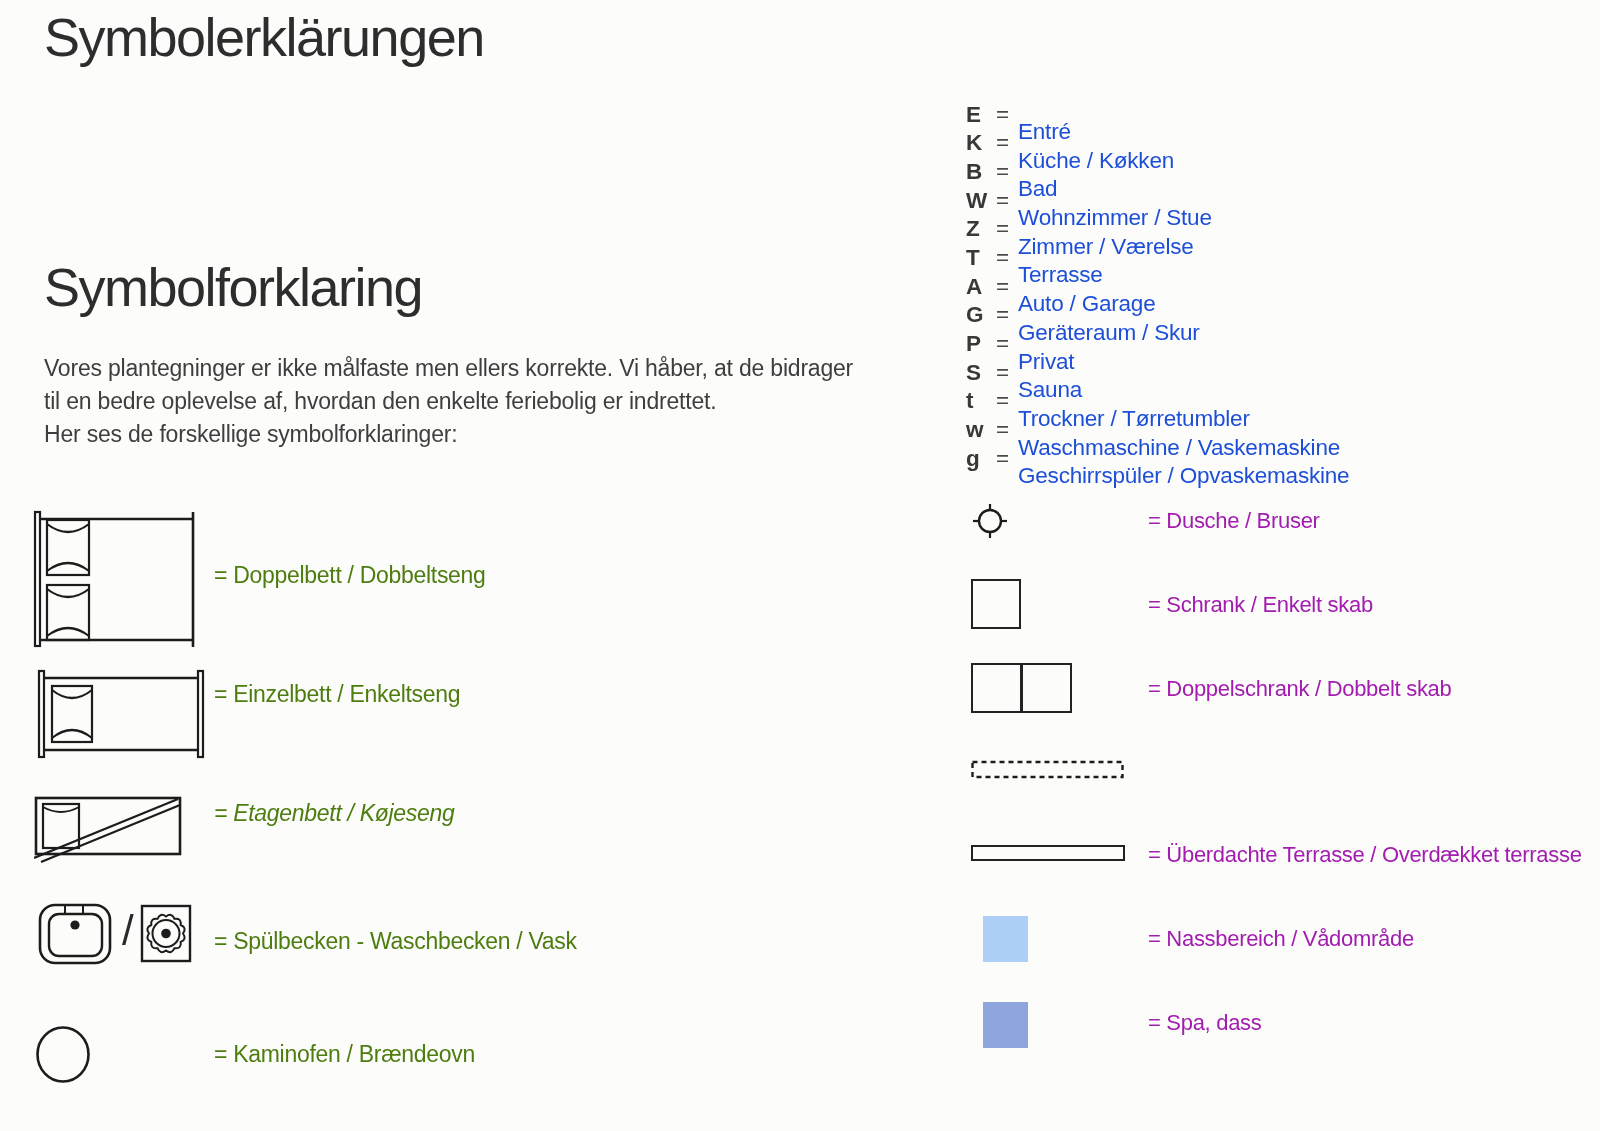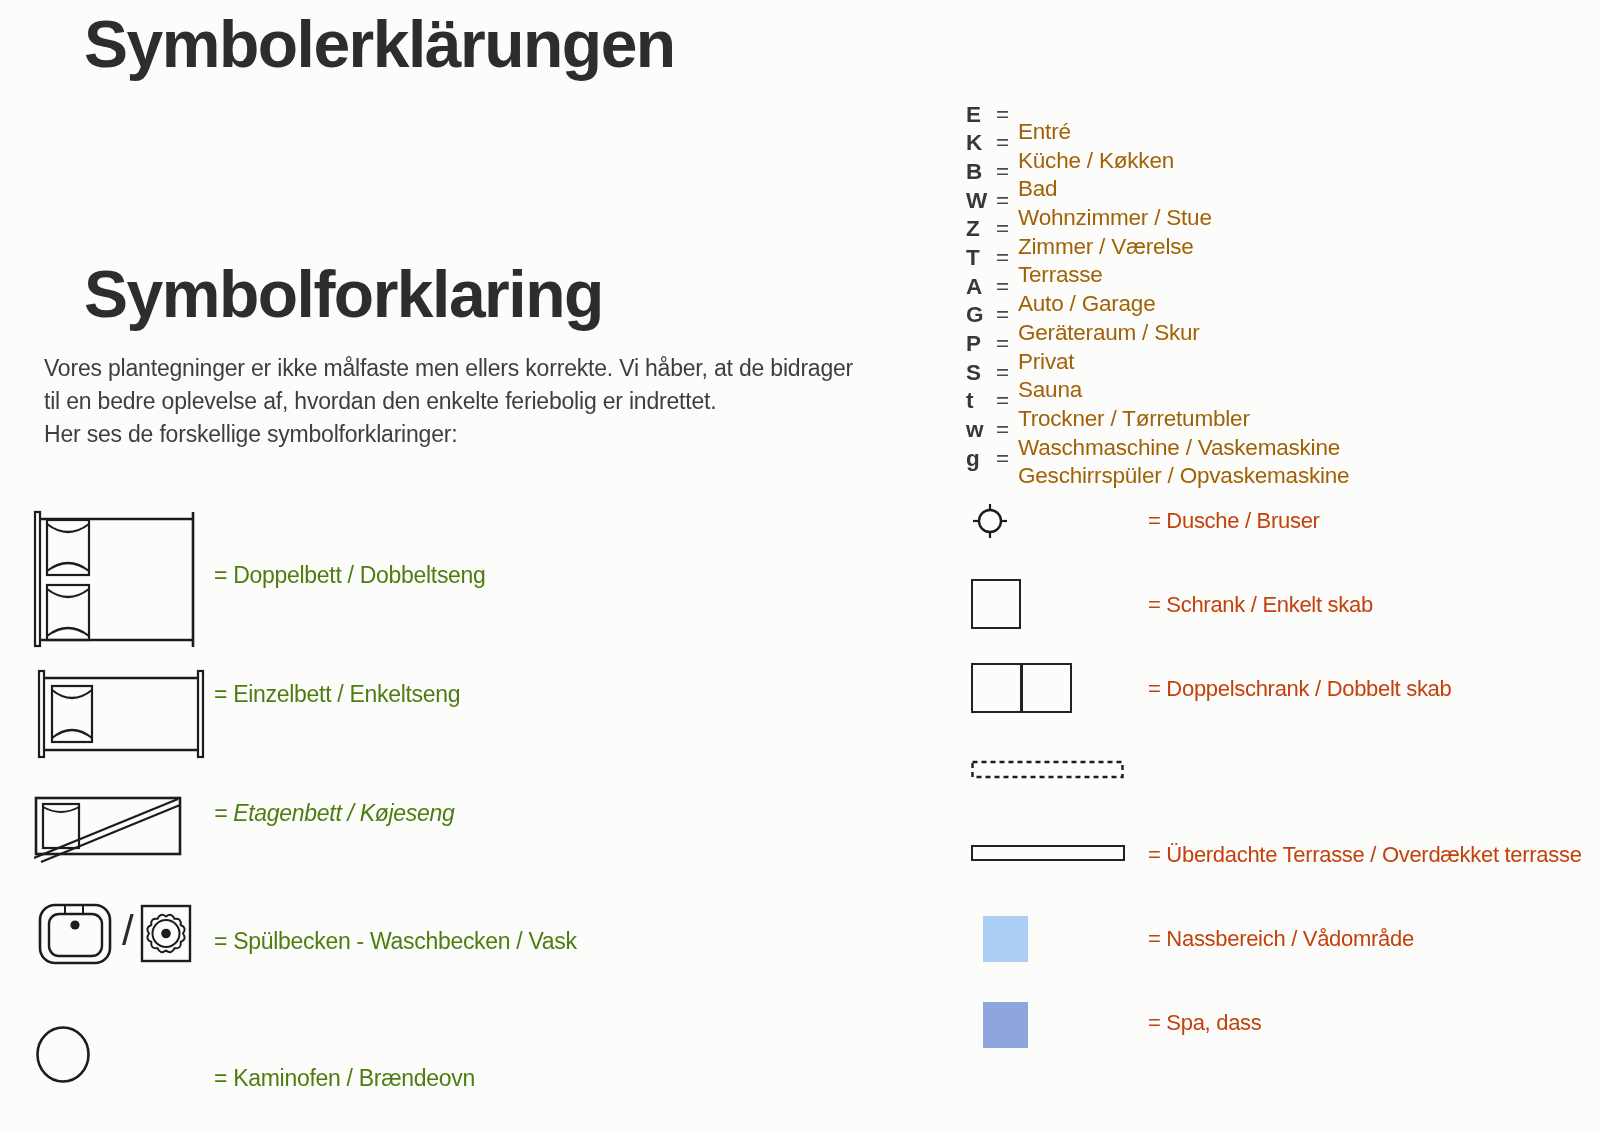--- a/index.html
+++ b/index.html
@@ -5,41 +5,41 @@
 <style>
   * { margin:0; padding:0; box-sizing:border-box; }
   html,body { background:#ffffff; }
   body { font-family:"Liberation Sans","DejaVu Sans",sans-serif; }
   .page {
     position:relative; width:1600px; height:1131px;
     background:#fcfcfb; overflow:hidden;
   }
   .abs { position:absolute; }
   h1.big-title {
-    font-size:66px; font-weight:700; color:#2d2d2d;
-    letter-spacing:-1.5px; white-space:nowrap;margin-left:40px;
+    font-size:54px; font-weight:400; color:#2d2d2d;
+    letter-spacing:-1.5px; white-space:nowrap;
   }
   p.intro {
     font-size:23px; line-height:33px; color:#3e3e3e;
     letter-spacing:-0.2px; white-space:pre-line; width:880px;
   }
   .abbrev-list { display:block; }
   .abbrev-row {
     display:grid; grid-template-columns:30px 22px auto;
     height:28.7px; align-items:center;
     font-size:22.5px; letter-spacing:-0.2px;
   }
   .abbrev-letter { font-weight:700; color:#383838; }
   .abbrev-eq { color:#4b4b4b; }
-  .abbrev-label { color:#a16207; white-space:nowrap;margin-top:35px; }
+  .abbrev-label { color:#1d4ed8; white-space:nowrap;margin-top:35px; }
   .sym-label {
     font-size:23px; color:#4d7c0f; letter-spacing:-0.3px; white-space:nowrap;
   }
   .sym-label-right {
-    font-size:22px; color:#c2410c; letter-spacing:-0.3px; white-space:nowrap;
+    font-size:22px; color:#a21caf; letter-spacing:-0.3px; white-space:nowrap;
   }
   .square-single {
     width:50px; height:50px; border:2.5px solid #222;
   }
   .square-double {
     width:101px; height:50px; border:2.5px solid #222; position:relative;
   }
   .square-double .divider {
     position:absolute; left:47px; top:0; width:2.5px; height:100%; background:#222;
   }
@@ -180,21 +180,21 @@
       <path class="stroke" stroke-width="2" d="M43,31.5 Q47.2,37.2 40.7,40 Q41.6,47.1 34.5,46.2 Q31.7,52.7 26,48.5 Q20.3,52.7 17.5,46.2 Q10.4,47.1 11.3,40 Q4.8,37.2 9,31.5 Q4.8,25.8 11.3,23 Q10.4,15.9 17.5,16.8 Q20.3,10.3 26,14.5 Q31.7,10.3 34.5,16.8 Q41.6,15.9 40.7,23 Q47.2,25.8 43,31.5 Z"></path>
       <circle class="stroke" cx="26" cy="31.5" r="13.5" stroke-width="2"></circle>
       <circle cx="26" cy="31.5" r="4.8" fill="#1c1c1c"></circle>
     </svg>
   </div>
   <div class="sym-label abs" style="left:214px; top:920px;margin-top:8px;">= Spülbecken - Waschbecken / Vask</div>
 
   <svg class="abs" style="left:35px; top:1025px;" width="58" height="60" viewBox="0 0 58 60">
     <ellipse class="stroke" cx="28" cy="29.5" rx="25.5" ry="27" stroke-width="2.6"></ellipse>
   </svg>
-  <div class="sym-label abs" style="left:214px; top:1041px;margin-top:24px;">= Kaminofen / Brændeovn</div>
+  <div class="sym-label abs" style="left:214px; top:1041px;">= Kaminofen / Brændeovn</div>
 
   <svg class="abs" style="left:972px; top:503px;" width="36" height="36" viewBox="0 0 36 36">
     <circle class="stroke" cx="18" cy="18" r="11" stroke-width="2.4"></circle>
     <line class="stroke" x1="18" y1="1" x2="18" y2="7" stroke-width="2.2"></line>
     <line class="stroke" x1="18" y1="29" x2="18" y2="35" stroke-width="2.2"></line>
     <line class="stroke" x1="1" y1="18" x2="7" y2="18" stroke-width="2.2"></line>
     <line class="stroke" x1="29" y1="18" x2="35" y2="18" stroke-width="2.2"></line>
   </svg>
   <div class="sym-label-right abs" style="left:1148px; top:508px;">= Dusche / Bruser</div>
 

